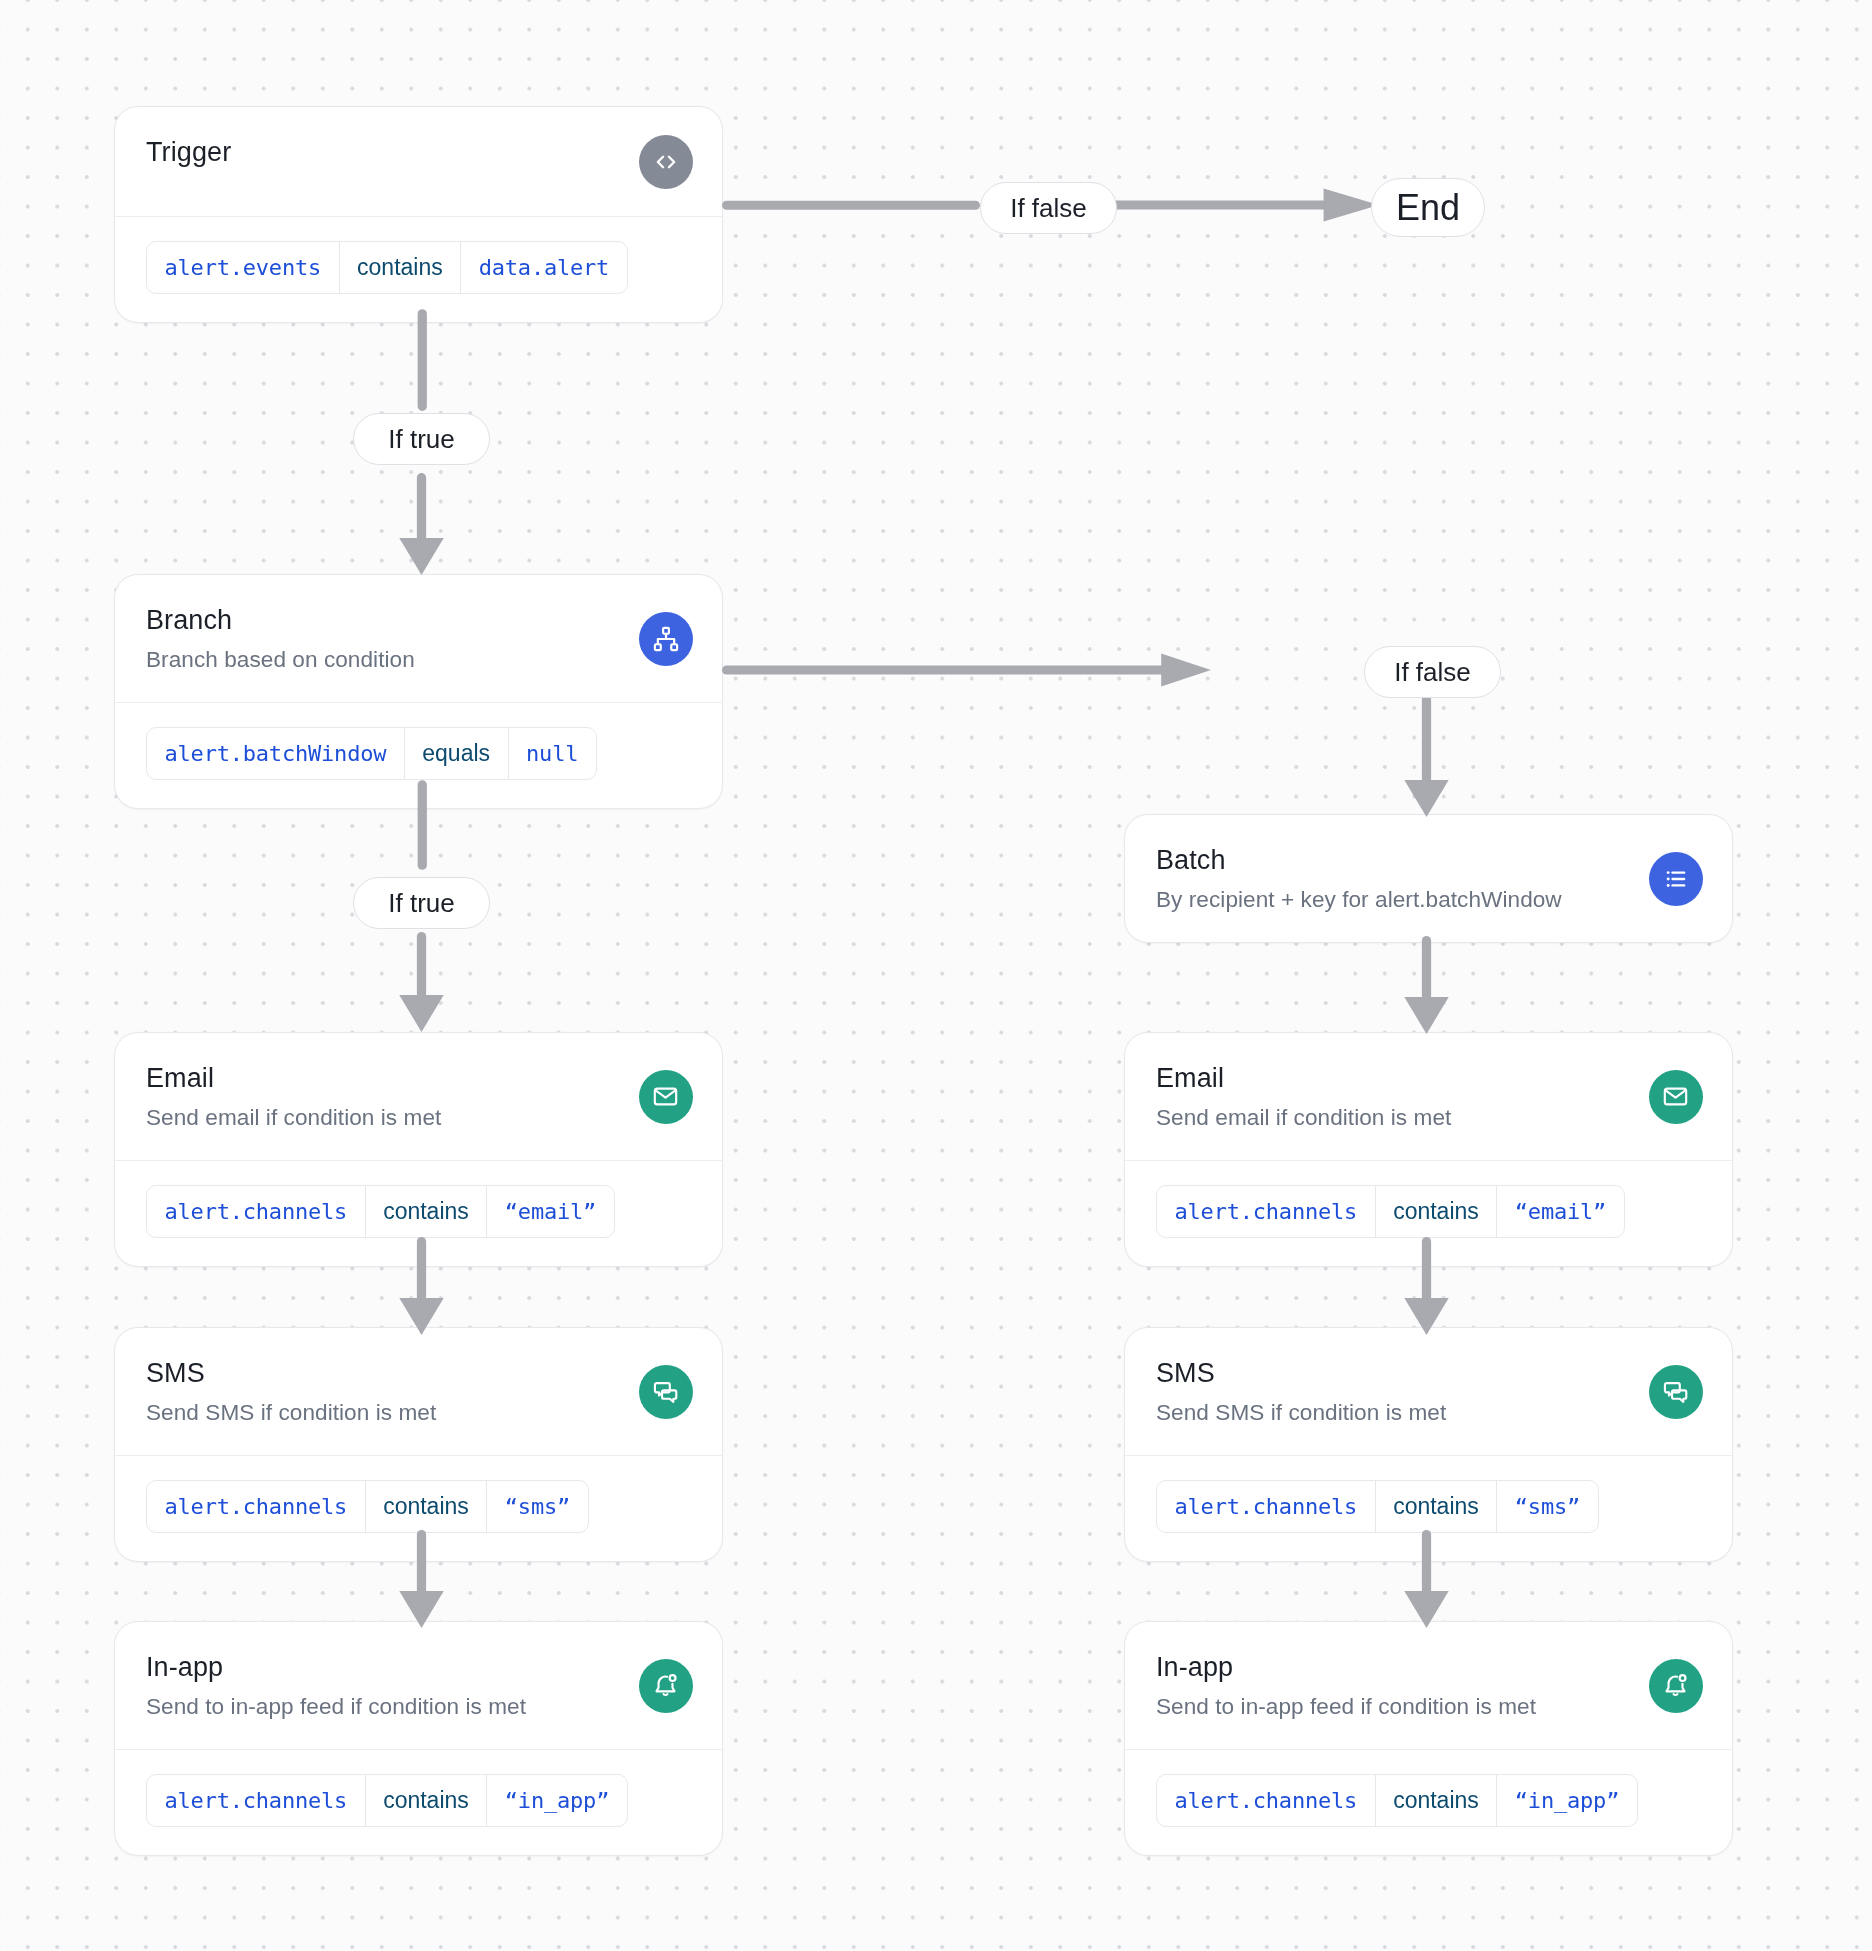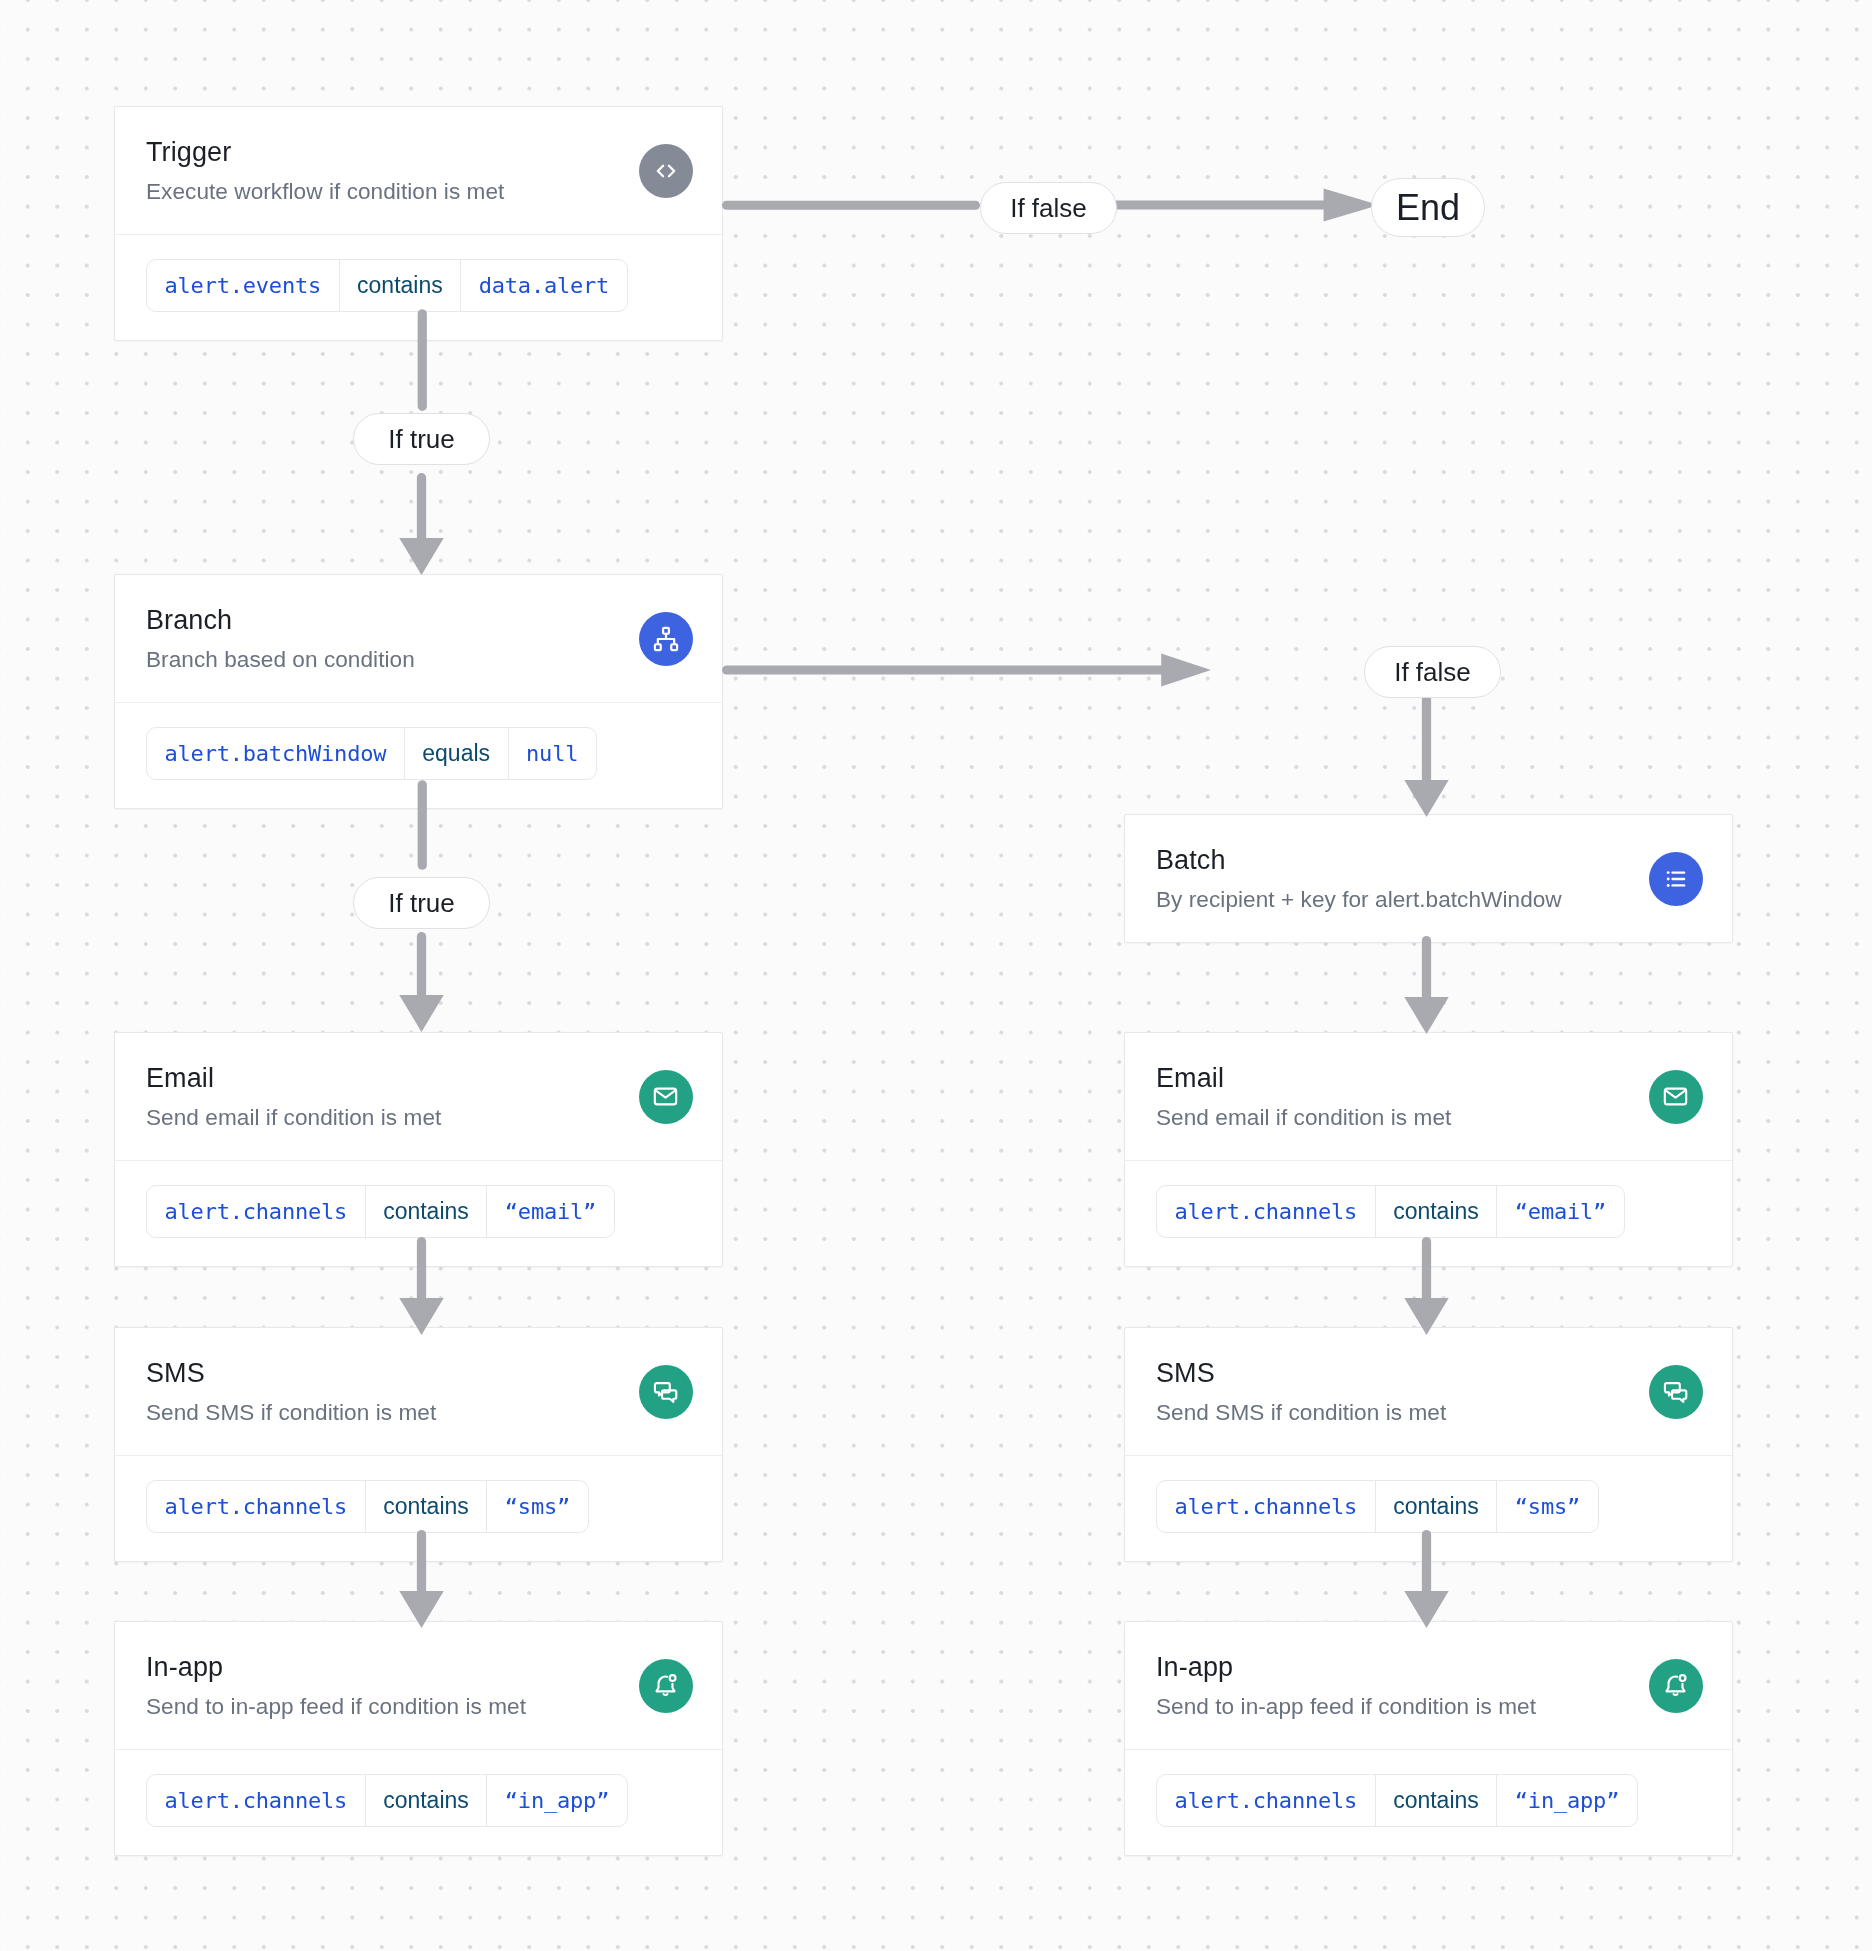--- a/index.html
+++ b/index.html
@@ -21,21 +21,21 @@
     background-image: radial-gradient(circle, #d9dadd 2px, transparent 2.1px);
     background-size: 29.5px 29.5px;
     background-position: 13px 14.8px;
   }
 
   
   .node {
     position: absolute;
     background: #ffffff;
     border: 1.4px solid #e7e8ec;
-    border-radius: 2px;
+    border-radius: 24px;
     box-shadow: 0 0.9px 1.8px rgba(16,24,40,0.04);
     overflow: hidden;
   }
   .node-head {
     position: relative;
     padding: 28px 31px 28px 31px;
     min-height: 109px;
   }
   .node-title {
     font-size: 27px;
@@ -235,21 +235,20 @@
     <span>If false</span>
   </div>
 
   <div class="pill" style="left:353px; top:877px; width:137px;">
     <span>If true</span>
   </div>
 
   <div class="node" style="left:114px; top:106px; width:609px;">
     <div class="node-head">
       <div class="node-title">Trigger</div>
-      <div class="node-desc">Execute workflow if condition is met</div>
       <div class="node-icon icon-gray">
         <svg width="28" height="28" viewBox="0 0 24 24" fill="none" stroke="#ffffff" stroke-width="2" stroke-linecap="round" stroke-linejoin="round">
           <polyline points="9.5 7.5 5 12 9.5 16.5"></polyline>
           <polyline points="14.5 7.5 19 12 14.5 16.5"></polyline>
         </svg>
       </div>
     </div>
     <div class="node-cond">
       <div class="cond-chip">
         <span class="cond-seg cond-field">alert.events</span>

